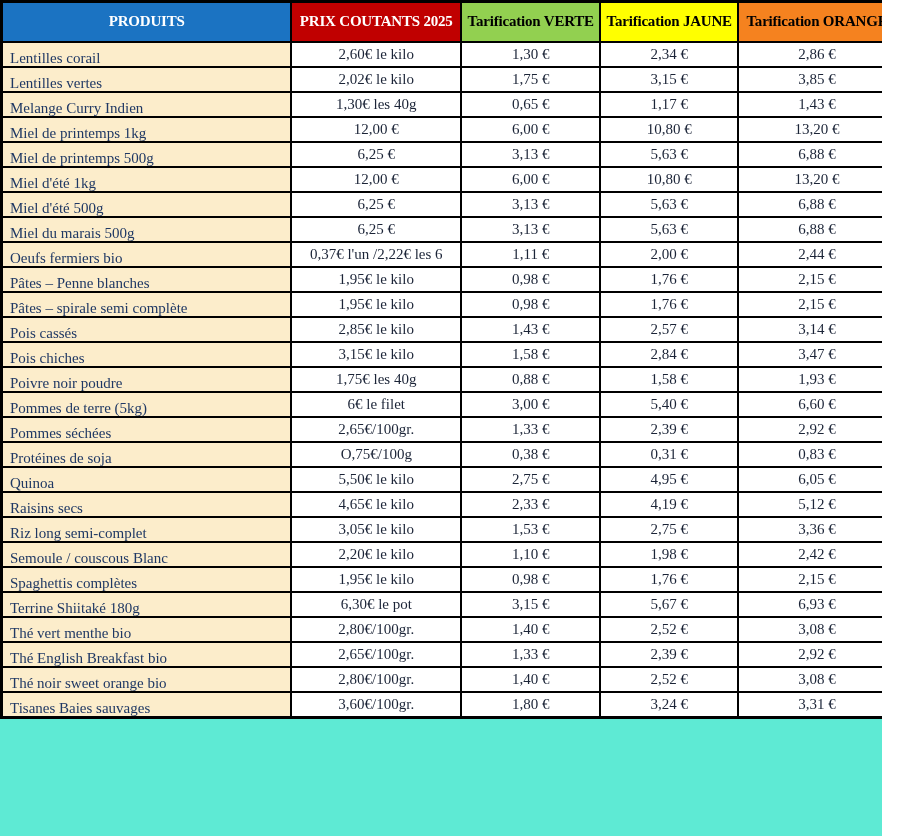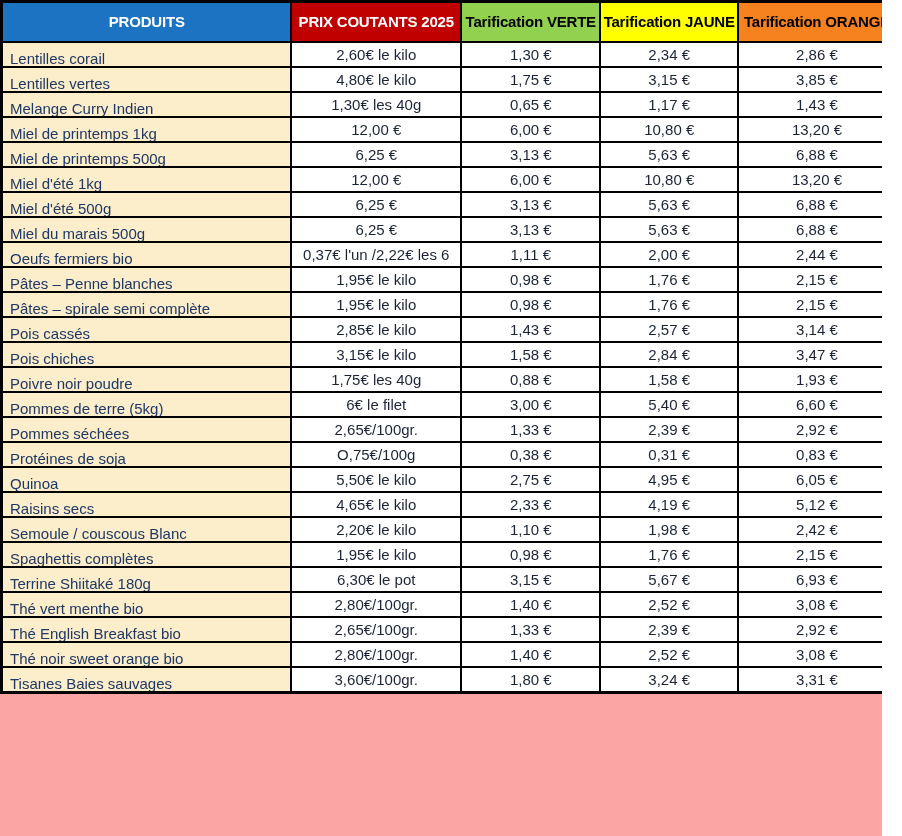--- a/index.html
+++ b/index.html
@@ -5,22 +5,23 @@
   html, body {
     margin: 0;
     padding: 0;
     background: #ffffff;
     font-family: "Liberation Sans", "DejaVu Sans", sans-serif;
   }
   .sheet {
     width: 882px;
     height: 836px;
     box-sizing: border-box;
-    background: #fca5a5;
+    background: #5eead4;
     overflow: hidden;
+    font-family: Liberation Serif, serif;
   }
   table.price-table {
     width: 898px;
     border-collapse: collapse;
     table-layout: fixed;
     margin: 0;
     border: 3px solid #000000;
   }
   col.c-produit { width: 289px; }
   col.c-prix    { width: 169px; }
@@ -86,21 +87,21 @@
     <tbody>
         <tr>
           <td class="produit">Lentilles corail</td>
           <td class="price">2,60€ le kilo</td>
           <td class="price">1,30 €</td>
           <td class="price">2,34 €</td>
           <td class="price">2,86 €</td>
         </tr>
         <tr>
           <td class="produit">Lentilles vertes</td>
-          <td class="price">4,80€ le kilo</td>
+          <td class="price">2,02€ le kilo</td>
           <td class="price">1,75 €</td>
           <td class="price">3,15 €</td>
           <td class="price">3,85 €</td>
         </tr>
         <tr>
           <td class="produit">Melange Curry Indien</td>
           <td class="price">1,30€ les 40g</td>
           <td class="price">0,65 €</td>
           <td class="price">1,17 €</td>
           <td class="price">1,43 €</td>
@@ -211,20 +212,27 @@
           <td class="price">6,05 €</td>
         </tr>
         <tr>
           <td class="produit">Raisins secs</td>
           <td class="price">4,65€ le kilo</td>
           <td class="price">2,33 €</td>
           <td class="price">4,19 €</td>
           <td class="price">5,12 €</td>
         </tr>
         <tr>
+          <td class="produit">Riz long semi-complet</td>
+          <td class="price">3,05€ le kilo</td>
+          <td class="price">1,53 €</td>
+          <td class="price">2,75 €</td>
+          <td class="price">3,36 €</td>
+        </tr>
+        <tr>
           <td class="produit">Semoule / couscous Blanc</td>
           <td class="price">2,20€ le kilo</td>
           <td class="price">1,10 €</td>
           <td class="price">1,98 €</td>
           <td class="price">2,42 €</td>
         </tr>
         <tr>
           <td class="produit">Spaghettis complètes</td>
           <td class="price">1,95€ le kilo</td>
           <td class="price">0,98 €</td>

